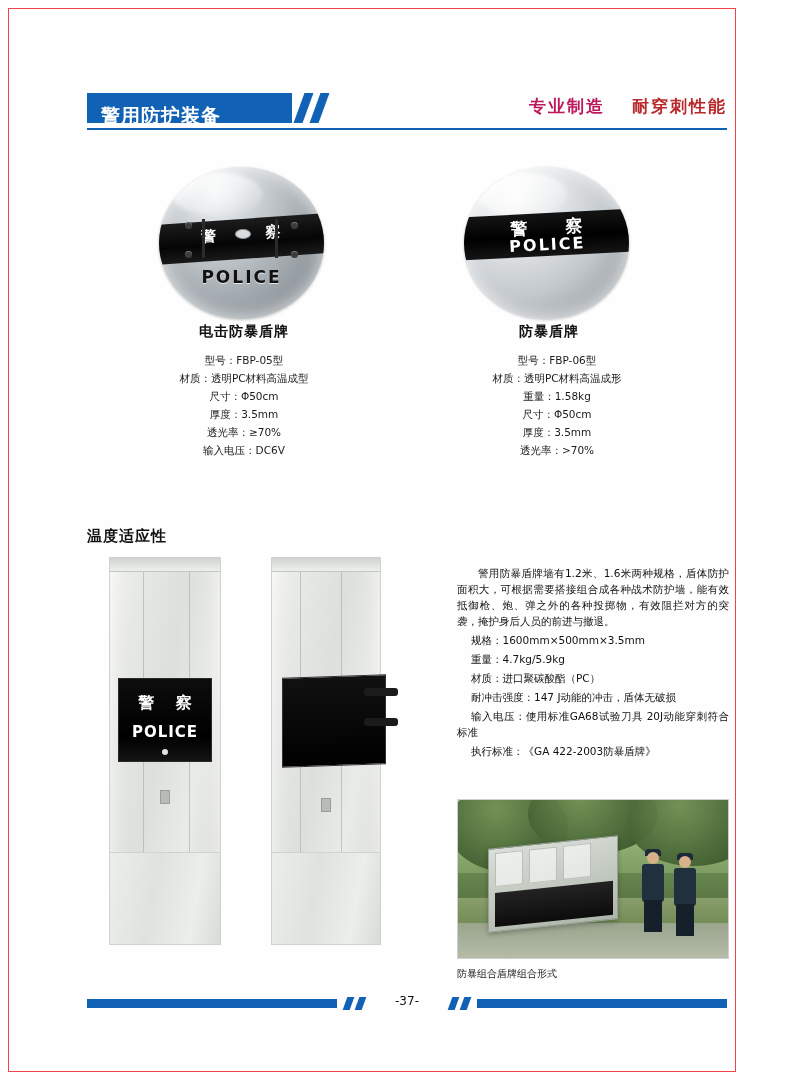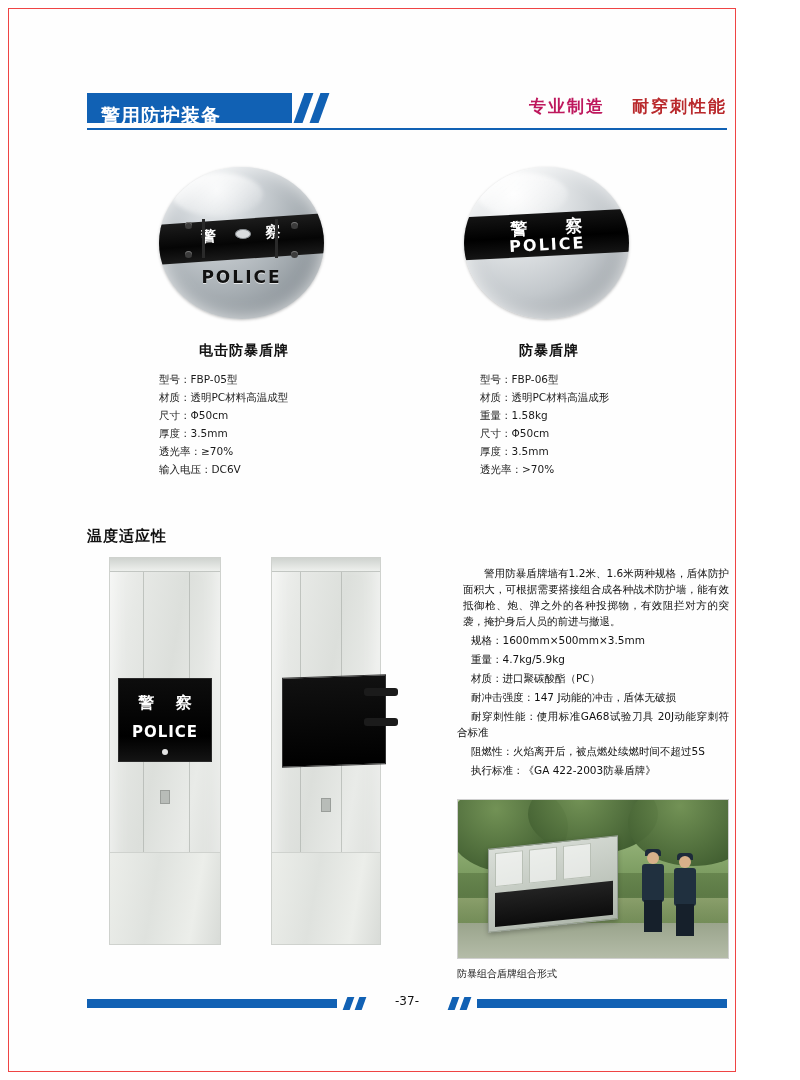--- a/index.html
+++ b/index.html
@@ -169,34 +169,35 @@
     border-radius: 50%;
     background: #d9dcde;
     border: 1px solid #8d9296;
   }
 
   .prod-title {
     text-align: center;
     font-size: 14px;
     font-weight: bold;
     color: #111;
-    margin-top: 20px;
+    margin-top: 1px;
     letter-spacing: 1px;
   }
   .spec-list {
     margin-top: 10px;
     padding-left: 0;
   }
   .prod.left .spec-list { margin-left: 0px; }
   .prod.right .spec-list { margin-left: 16px; }
   .spec-row {
     font-size: 10.5px;
     color: #1a1a1a;
     line-height: 18px;
     white-space: nowrap;
+    text-align: center;
   }
 
   
   .sec2-title {
     position: absolute;
     left: 78px; top: 518px;
     font-size: 15px;
     font-weight: bold;
     color: #111;
     letter-spacing: 1px;
@@ -277,21 +278,21 @@
     left: 448px; top: 556px;
     width: 272px;
   }
   .desc p {
     margin: 0 0 3px 0;
     font-size: 10.5px;
     line-height: 16px;
     color: #111;
     text-align: justify;
   }
-  .desc p.indent { text-indent: 21px; margin-left: 6px; }
+  .desc p.indent { text-indent: 21px; }
   .desc p.spec { text-indent: 14px; }
 
   
   .photo2 {
     position: absolute;
     left: 448px; top: 790px;
     width: 272px; height: 160px;
     background: linear-gradient(180deg,#7f9b62 0%,#6f8e55 35%,#5d7a46 60%,#74905a 100%);
     overflow: hidden;
     border: 1px solid #cfcfcf;
@@ -482,22 +483,21 @@
       <div class="base"></div>
     </div>
   </div>
 
   <div class="desc">
     <p class="indent">警用防暴盾牌墙有1.2米、1.6米两种规格，盾体防护面积大，可根据需要搭接组合成各种战术防护墙，能有效抵御枪、炮、弹之外的各种投掷物，有效阻拦对方的突袭，掩护身后人员的前进与撤退。</p>
     <p class="spec">规格：1600mm×500mm×3.5mm</p>
     <p class="spec">重量：4.7kg/5.9kg</p>
     <p class="spec">材质：进口聚碳酸酯（PC）</p>
     <p class="spec">耐冲击强度：147 J动能的冲击，盾体无破损</p>
-    <p class="spec">耐穿刺性能：使用标准GA68试验刀具 20J动能穿刺符合标准</p>
-    <p class="spec">阻燃性：火焰离开后，被点燃处续燃时间不超过5S</p>
+    <p class="spec">输入电压：使用标准GA68试验刀具 20J动能穿刺符合标准</p>
     <p class="spec">执行标准：《GA 422-2003防暴盾牌》</p>
   </div>
 
   <div class="photo2">
     <div class="sky"></div>
     <div class="tree t1"></div>
     <div class="tree t2"></div>
     <div class="tree t3"></div>
     <div class="ground"></div>
     <div class="path"></div>

